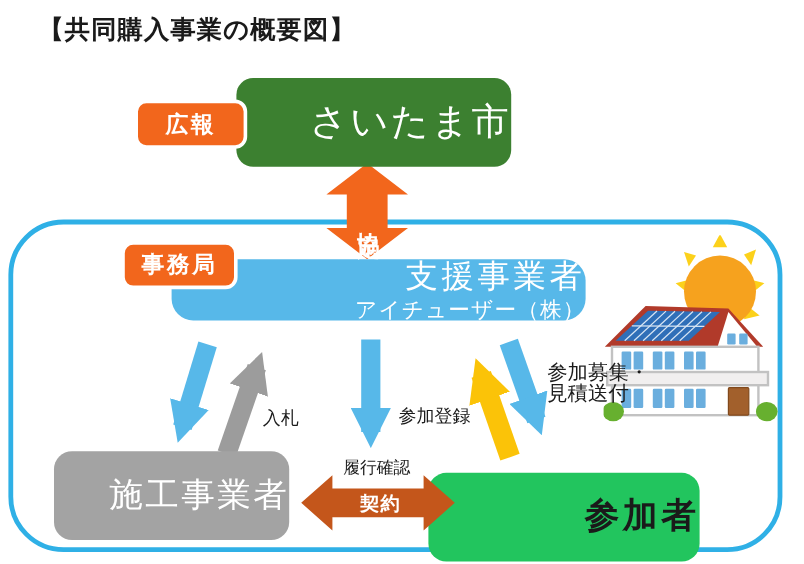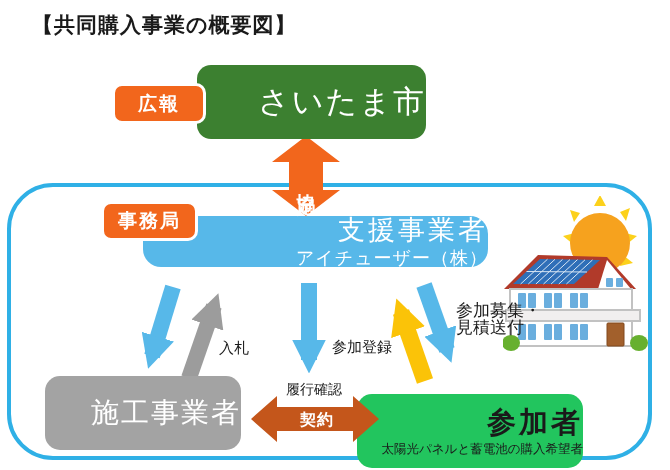--- a/index.html
+++ b/index.html
@@ -146,21 +146,20 @@
   </div>
   <div class="abs node node-blue">
     <span class="main">支援事業者</span>
     <span class="sub">アイチューザー（株）</span>
   </div>
   <div class="abs node node-gray">
     <span>施工事業者</span>
   </div>
   <div class="abs node node-yellow">
     <span class="main">参加者</span>
-    <span class="sub">太陽光パネルと蓄電池の購入希望者</span>
   </div>
 
   <div class="abs badge badge-kouhou">広報</div>
   <div class="abs badge badge-jimukyoku">事務局</div>
 
   <svg class="abs layer" viewBox="0 0 670 470">
     <path d="M251,419 L277,396 L277,407 L353,407 L353,396 L379,419 L353,442 L353,431 L277,431 L277,442 Z" fill="#c4561b"></path>
   </svg>
 
   <div class="abs edge-label lbl-agreement">協定</div>

